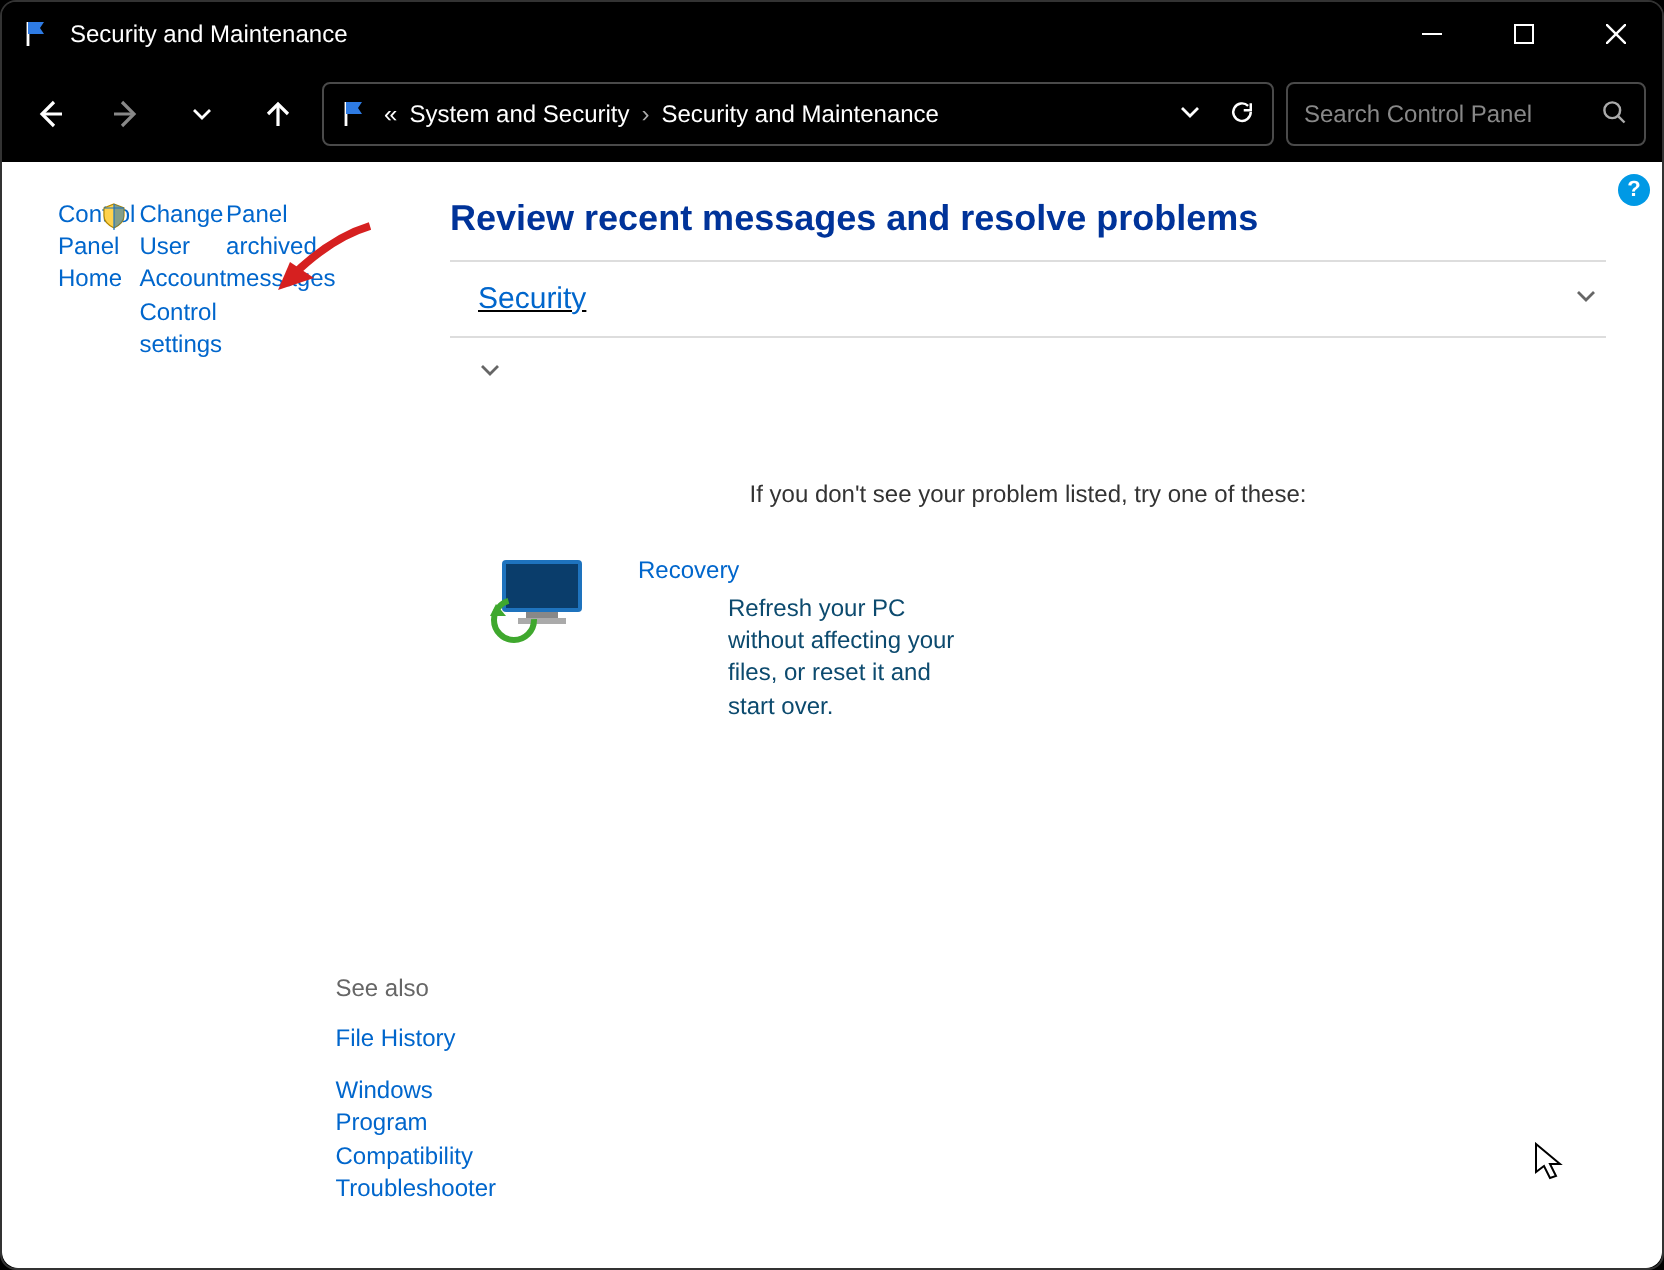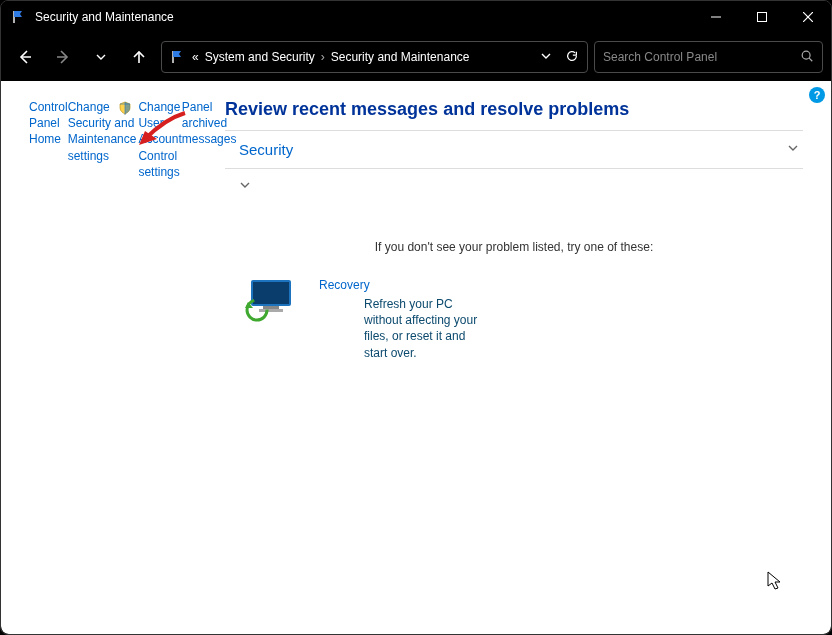--- a/index.html
+++ b/index.html
@@ -50,21 +50,21 @@
     display: flex;
     align-items: center;
     padding: 0 8px;
     color: #fff;
     gap: 6px;
   }
   .addr-bar .crumb { font-size: 12px; white-space: nowrap; }
   .addr-bar .sep { color: #aaa; }
   .addr-bar .spacer { flex: 1; }
   .search-box {
-    width: 229px;
+    width: 180px;
     height: 32px;
     border: 1px solid #4a4a4a;
     border-radius: 4px;
     display: flex;
     align-items: center;
     padding: 0 8px;
     color: #888;
   }
   .search-box .placeholder { flex: 1; font-size: 12px; }
   .content {
@@ -112,20 +112,21 @@
   .main-sub {
     color: #333;
     font-size: 12px;
     margin-bottom: 20px;
   }
   .panel {
     border-top: 1px solid #ddd;
     padding: 10px 4px 10px 14px;
     display: flex;
     align-items: center;
+    text-decoration: underline;
   }
   .panel:last-of-type { border-bottom: 1px solid #ddd; }
   .panel .label {
     color: #0066cc;
     font-size: 15px;
     flex: 1;
   }
   .chev { color: #666; }
   .try-text {
     margin-top: 36px;
@@ -266,36 +267,38 @@
     </span>
   </div>
 </div>
 
 <div class="content">
   <div class="help-icon">?</div>
 
   <div class="sidebar">
     <a class="link home" href="#">Control Panel Home</a>
 
-    <div class="link-row" style="position:relative">
-      <a class="link" href="#">Change Security and Maintenance settings</a>
-    </div>
     <div class="link-row">
       <span class="shield">
         <svg width="14" height="14" viewBox="0 0 14 14">
           <path d="M7 1 L12 3 v4 c0 3 -3 5 -5 6 c-2 -1 -5 -3 -5 -6 V3 z" fill="#ffd24d" stroke="#b58900" stroke-width="0.6"></path>
           <path d="M7 1 L7 14" stroke="#1e73be" stroke-width="0.6"></path>
           <path d="M2 3 L12 3" stroke="#1e73be" stroke-width="0.6"></path>
           <path d="M7 1 L12 3 v4 c0 3 -3 5 -5 6 z" fill="#1e73be" opacity="0.55"></path>
         </svg>
       </span>
       <a class="link" href="#">Change User Account Control settings</a>
     </div>
     <a class="link msglink" href="#">Panel archived messages</a>
 
+    <div class="sidebar-bottom">
+      <div class="see-also">See also</div>
+      <a class="link" href="#" style="margin-bottom:10px">File History</a>
+      <a class="link" href="#">Windows Program Compatibility Troubleshooter</a>
+    </div>
 
     <svg class="arrow-annot" width="50" height="34" viewBox="0 0 50 34">
       <path d="M48 2 Q28 8 8 28" fill="none" stroke="#d62020" stroke-width="4"></path>
       <path d="M2 34 L8 20 L20 28 Z" fill="#d62020"></path>
     </svg>
   </div>
 
   <div class="main">
     <div class="main-title">Review recent messages and resolve problems</div>
 

